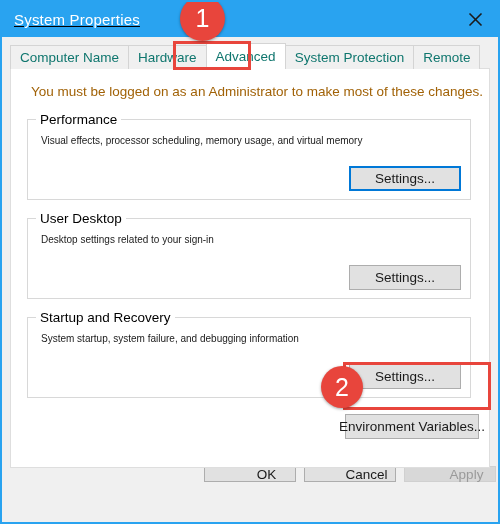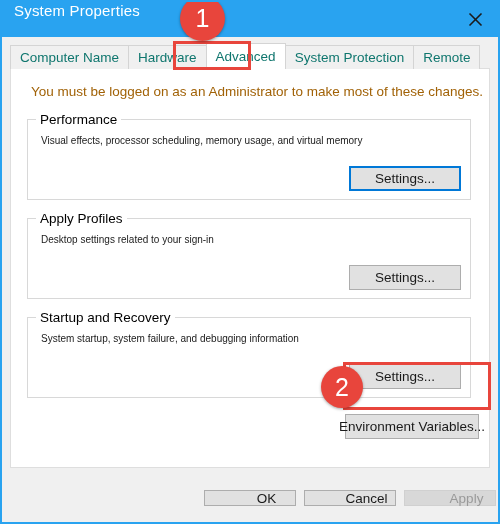--- a/index.html
+++ b/index.html
@@ -23,20 +23,22 @@
   }
 
   
   #titlebar {
     position: absolute;
     left: 0; top: 0;
     width: 496px;
     height: 35px;
     background: #29a3f0;
     display: flex;
+    align-items: center;
+    text-decoration: underline;
   }
   #title-text {
     margin-left: 12px;
     color: #ffffff;
     font-size: 15px;
     letter-spacing: 0.2px;
     user-select: none;
   }
   #close-btn {
     position: absolute;
@@ -178,21 +180,21 @@
 
   #btn-env {
     left: 334px;
     top: 345px;
     width: 134px;
     height: 25px;
   }
 
   
   .bottom-btn {
-    top: 488px;
+    top: 464px;
     width: 92px;
     height: 16px;
     padding-left: 33px;
   }
   #btn-ok     { left: 202px; }
   #btn-cancel { left: 302px; }
   #btn-apply  { left: 402px; }
 
   
   .anno-box {
@@ -269,21 +271,21 @@
 
     <div class="groupbox" id="gb-performance">
       <div class="gb-frame"></div>
       <div class="gb-label">Performance</div>
       <div class="gb-desc">Visual effects, processor scheduling, memory usage, and virtual memory</div>
       <button class="btn gb-btn focused">Settings...</button>
     </div>
 
     <div class="groupbox" id="gb-userprofiles">
       <div class="gb-frame"></div>
-      <div class="gb-label">Apply Profiles</div>
+      <div class="gb-label">User Desktop</div>
       <div class="gb-desc">Desktop settings related to your sign-in</div>
       <button class="btn gb-btn">Settings...</button>
     </div>
 
     <div class="groupbox" id="gb-startup">
       <div class="gb-frame"></div>
       <div class="gb-label">Startup and Recovery</div>
       <div class="gb-desc">System startup, system failure, and debugging information</div>
       <button class="btn gb-btn">Settings...</button>
     </div>

